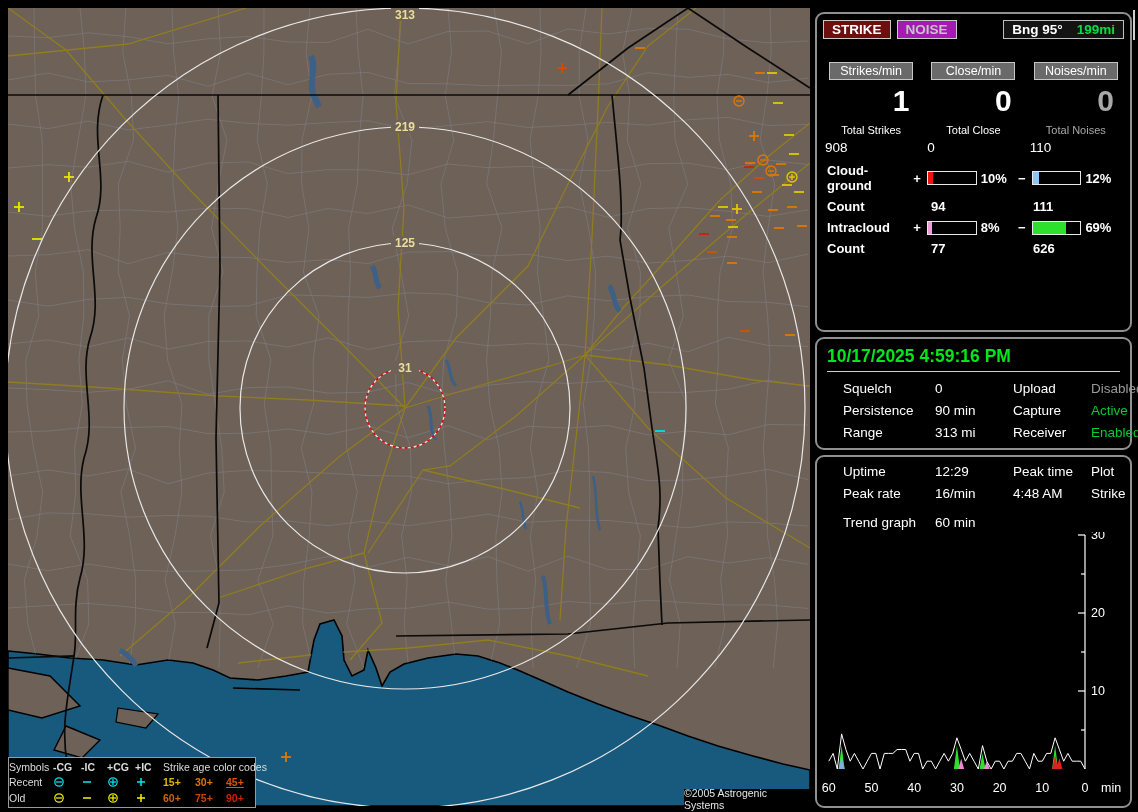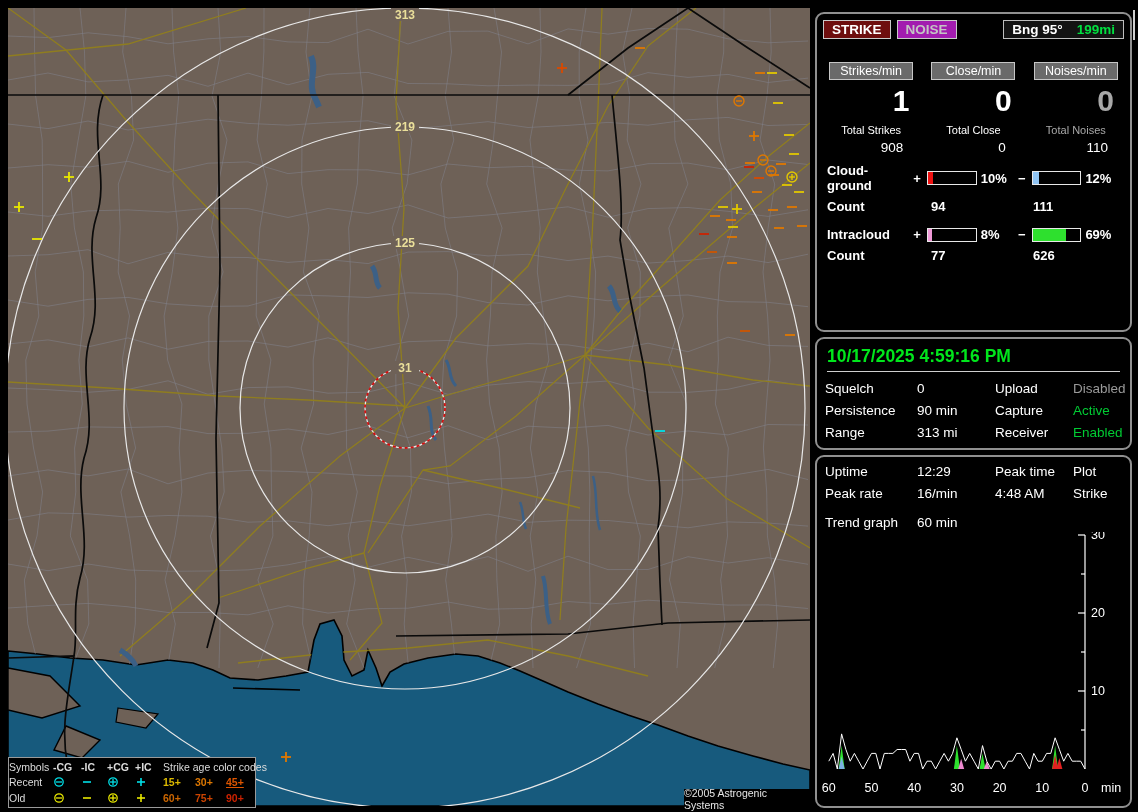--- a/index.html
+++ b/index.html
@@ -18,36 +18,36 @@
   .btn-noise{background:#a21caf;color:#c4c4c4;}
   .bng-box{margin-left:auto;background:#131313;border:1px solid #bdbdbd;
            display:flex;gap:14px;align-items:center;padding:1px 8px;font-weight:bold;font-size:13.5px;}
   .bng-dist{color:#00e040;}
   .stat-grid{display:grid;grid-template-columns:1fr 1fr 1fr;gap:0 10px;margin:22px 8px 0 8px;text-align:center;}
   .stat-label{background:#6a6a6a;border:1px solid #c6c6c6;color:#fff;font-size:12.5px;
               padding:1px 2px;display:inline-block;min-width:78px;}
   .stat-rate{font-size:30px;font-weight:bold;text-align:right;padding-right:8px;margin-top:4px;height:38px;}
   .dim{color:#a8a8a8;}
   .stat-total-label{font-size:11px;margin-top:2px;}
-  .stat-total-value{font-size:13.5px;text-align:right;padding-right:14px;margin-top:4px;}
+  .stat-total-value{font-size:13.5px;text-align:left;padding-right:14px;margin-top:4px;}
   .dist-title{color:#c8c8c8;font-size:13px;margin:16px 10px 0 10px;
               border-bottom:1px solid #c8c8c8;padding-bottom:3px;}
   .dist-row{display:flex;align-items:center;margin:8px 10px 0 10px;font-size:13px;font-weight:bold;}
   .dist-label{width:92px;}
   .sign{width:14px;text-align:center;font-weight:bold;}
   .bar{width:52px;height:12px;border:1px solid #e8e8e8;background:#000;margin:0 4px;position:relative;}
   .bar>div{position:absolute;left:0;top:0;bottom:0;}
   .pct{width:38px;}
   .count-row{display:flex;margin:6px 10px 0 10px;font-size:13px;font-weight:bold;}
   .count-row .c-label{width:104px;font-weight:bold;}
   .count-row .c1{width:102px;}
   .datetime{color:#00e61c;font-size:17.5px;font-weight:bold;margin:7px 10px 0 10px;
             border-bottom:1px solid #cfcfcf;padding-bottom:4px;}
   .kv-grid{display:grid;grid-template-columns:92px 78px 78px auto;font-size:13.5px;
-           margin:9px 10px 0 8px;row-gap:7px;}
+           margin:9px 10px 0 26px;row-gap:7px;}
   .g-green{color:#00cc33;}
   .g-gray{color:#9a9a9a;}
   #trend{display:block;margin-top:2px;}
   
   .map-legend{position:absolute;left:8px;top:757px;width:248px;height:51px;background:#000;
               border:1px solid #9a9a9a;box-sizing:border-box;font-size:10.5px;color:#dcdcdc;
               display:grid;grid-template-columns:44px 28px 26px 28px 28px 32px 31px 29px;
               align-content:space-evenly;line-height:13px;}
   .map-legend span{white-space:nowrap;}
   .age-hdr{grid-column:6 / 9;}
@@ -327,21 +327,21 @@
           <div class="bar-fill" style="width: 12%; background: rgb(143, 195, 242);"></div>
         </span>
       <span class="pct">12%</span>
     </div>
     <div class="count-row">
       <span class="c-label">Count</span>
       <span class="c1">94</span>
       <span>111</span>
     </div>
 
-    <div class="dist-row" style="margin-top:13px;">
+    <div class="dist-row" style="margin-top:6px;">
       <span class="dist-label">Intracloud</span>
       <span class="sign">+</span>
       <span class="bar">
           <div class="bar-fill" style="width: 8%; background: rgb(240, 154, 216);"></div>
         </span>
       <span class="pct">8%</span>
       <span class="sign">−</span>
       <span class="bar">
           <div class="bar-fill" style="width: 69%; background: rgb(46, 224, 46);"></div>
         </span>

